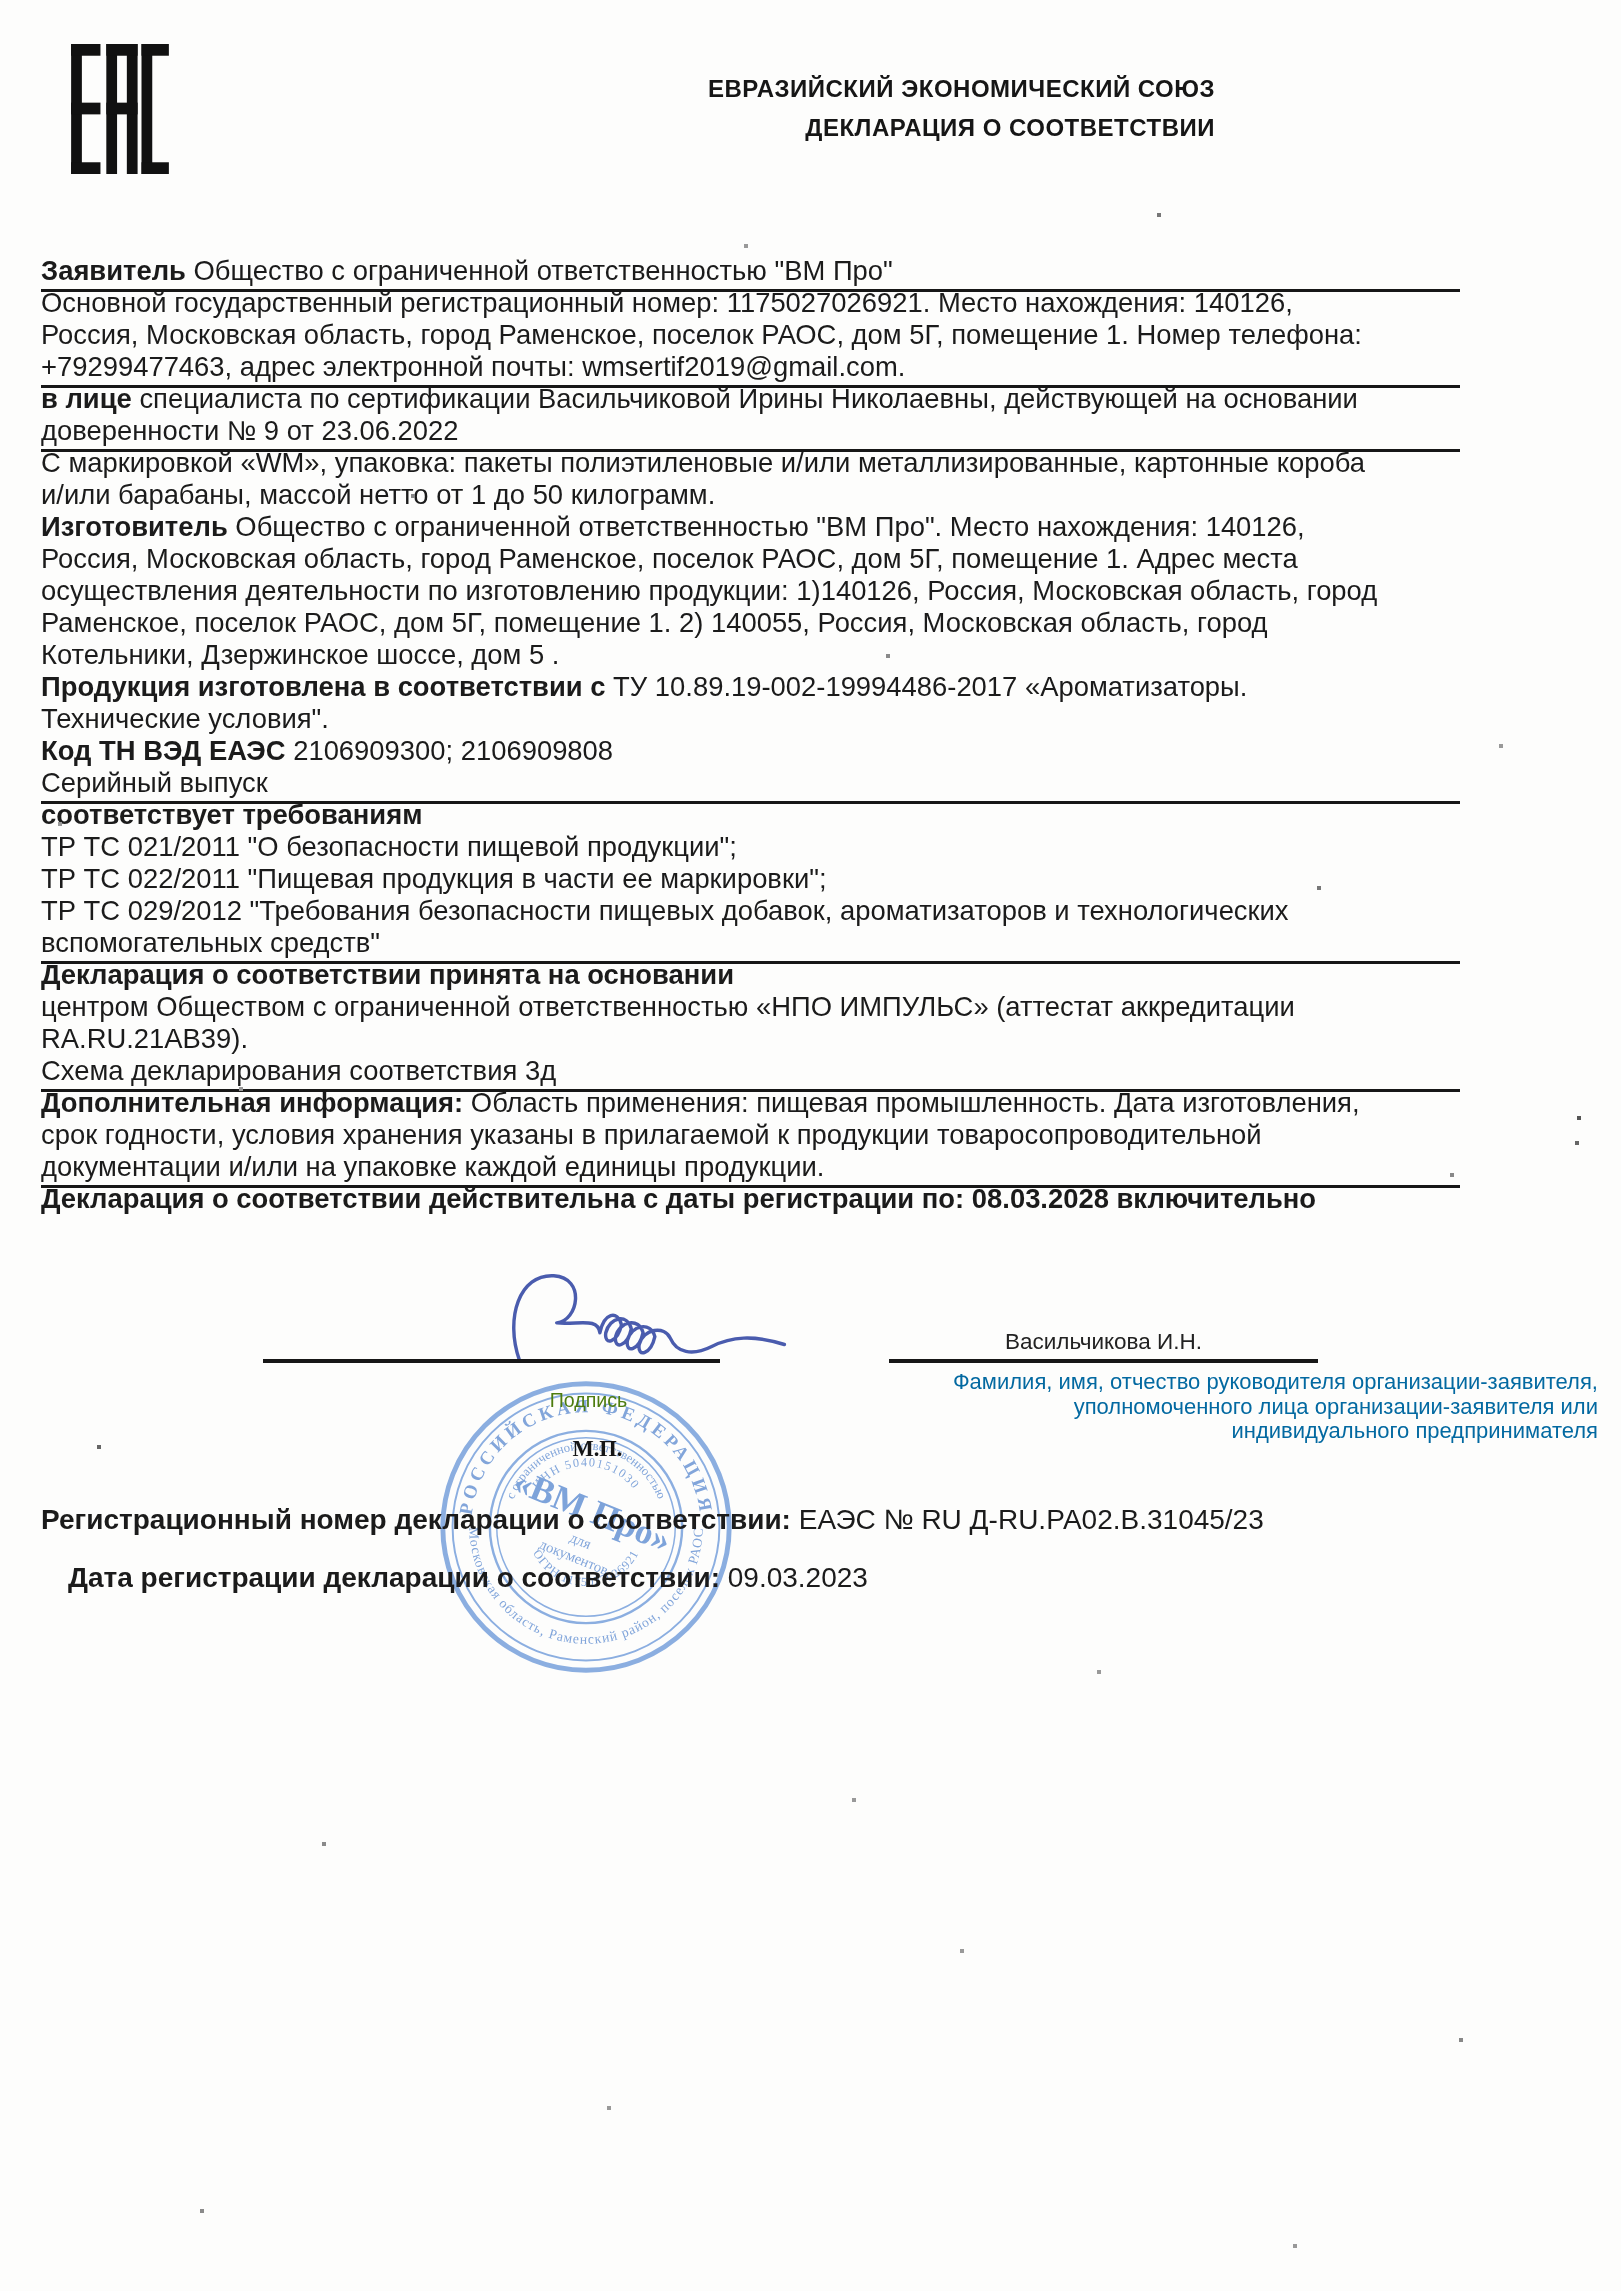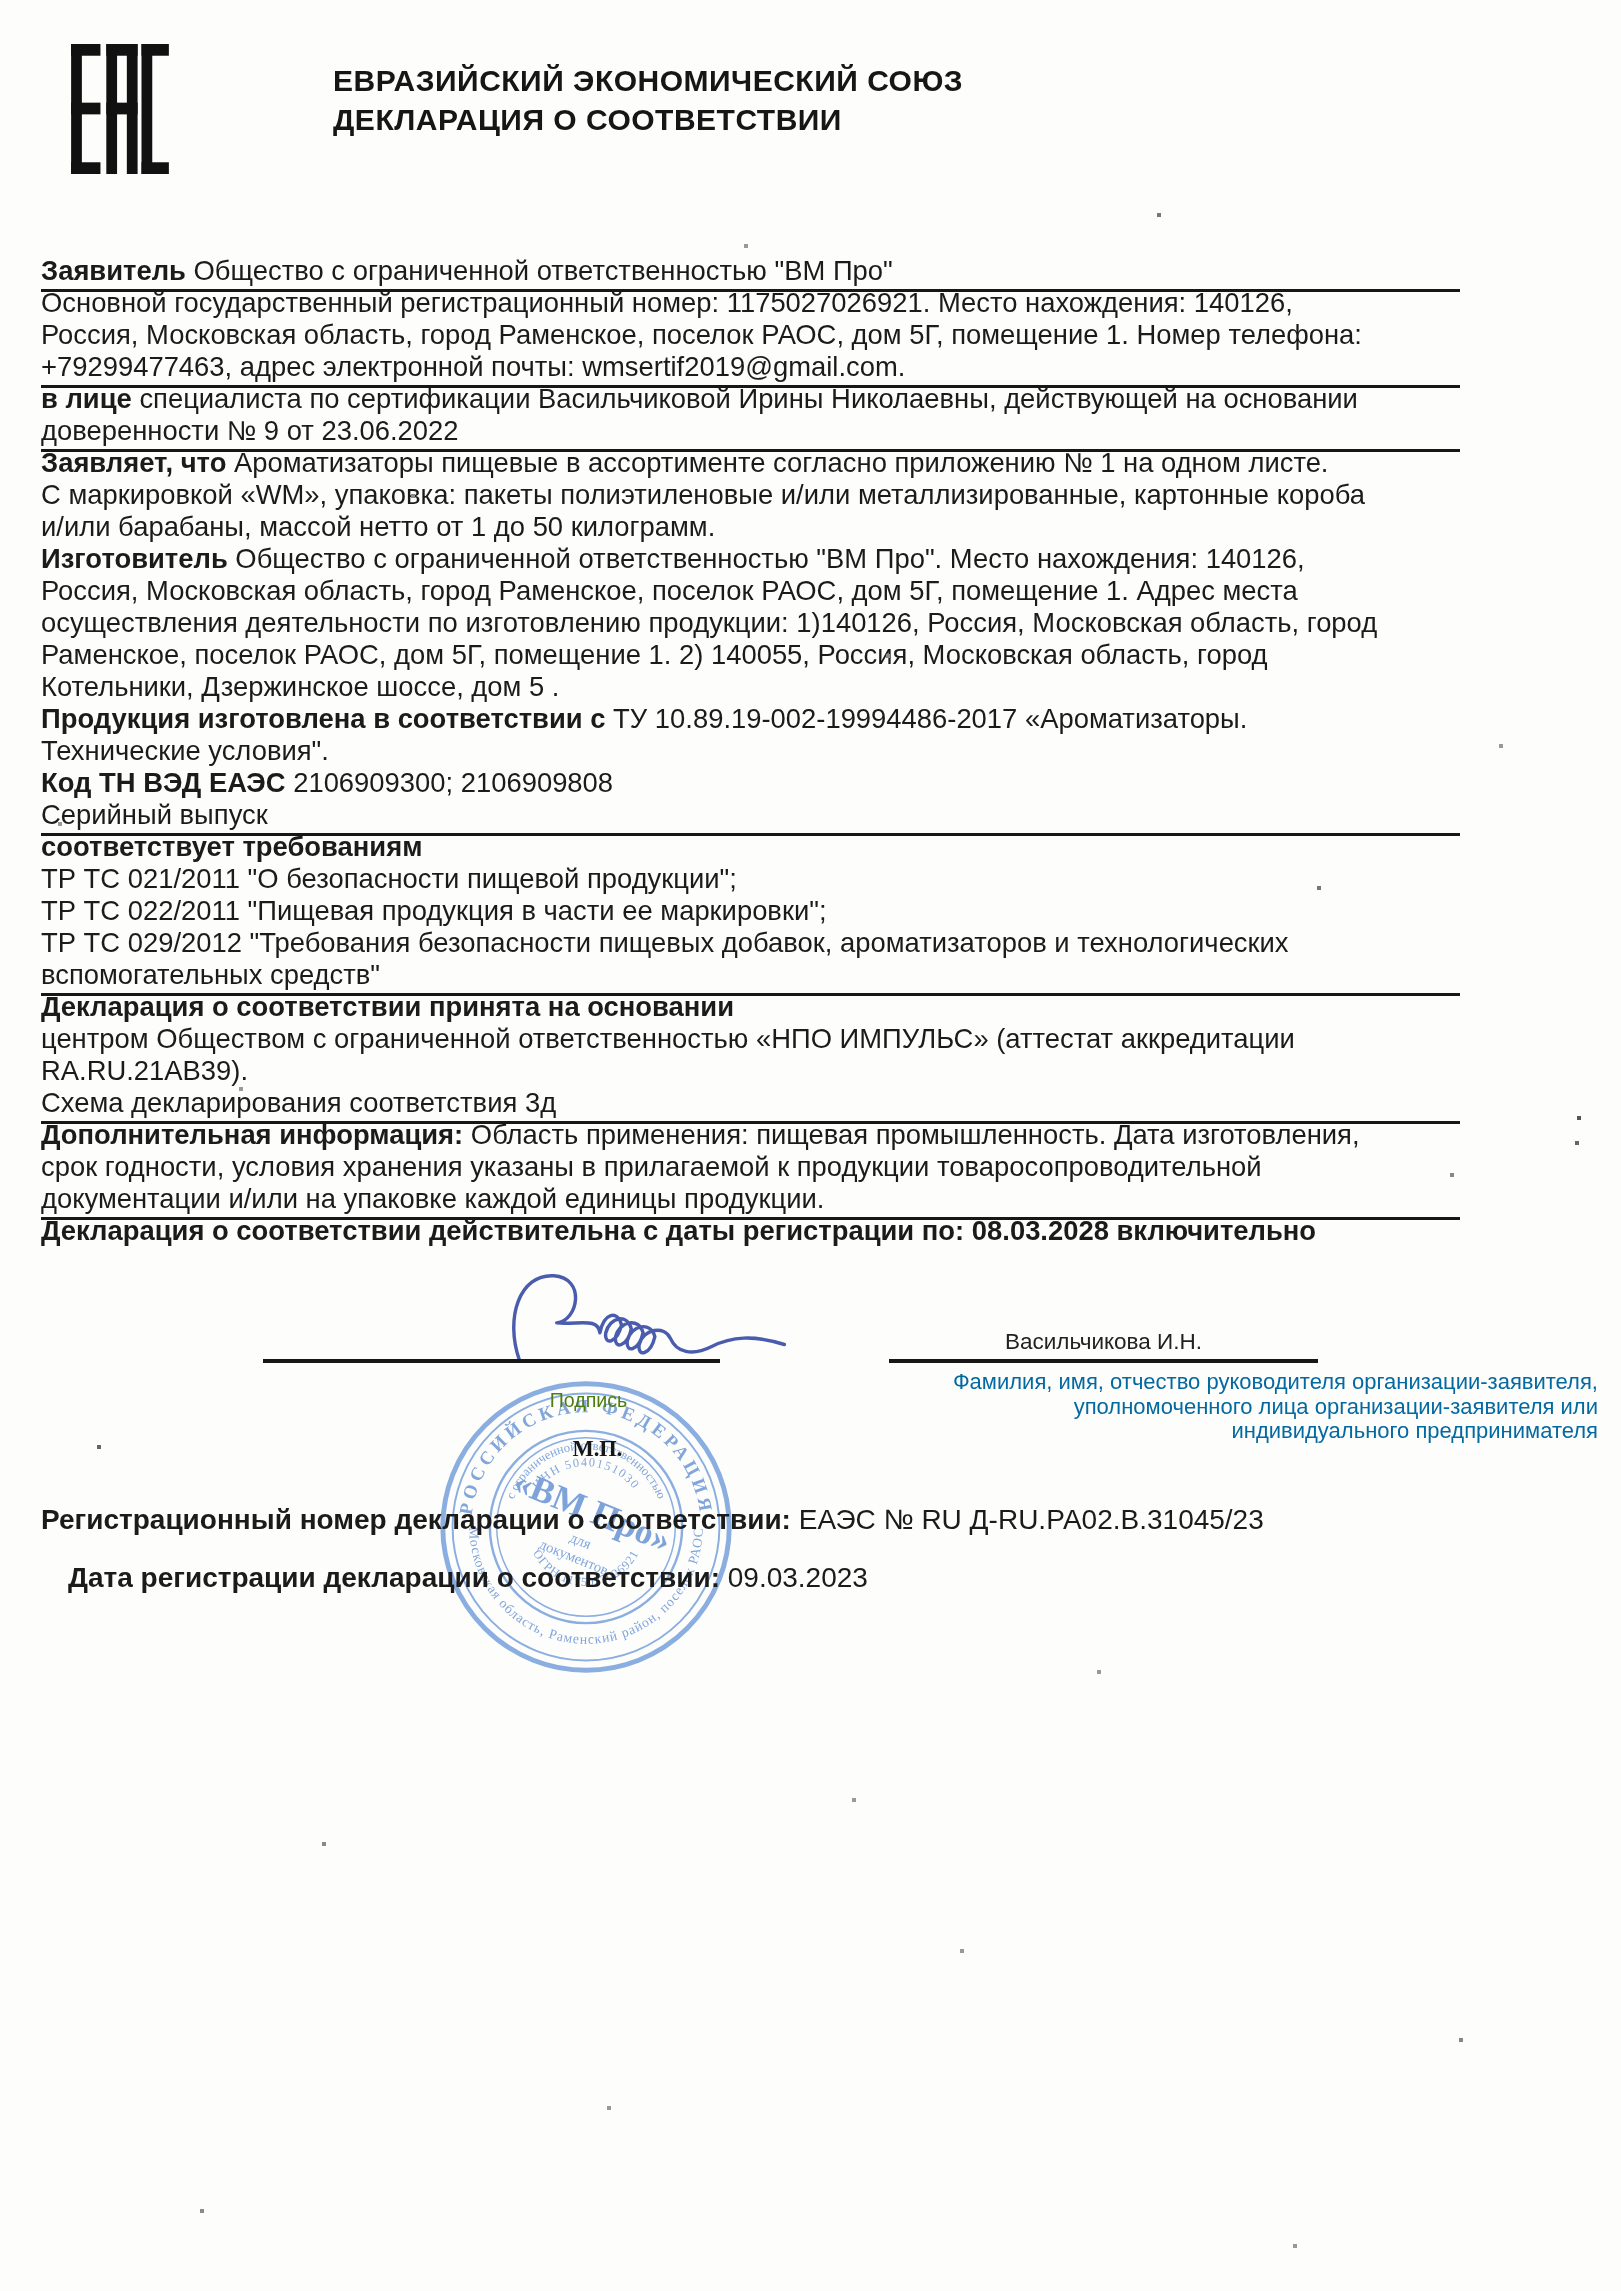--- a/index.html
+++ b/index.html
@@ -8,22 +8,22 @@
     width:1621px;height:2292px;
     margin:0 auto;
     background:#fdfdfc;
     font-family:"Liberation Sans", sans-serif;
     color:#1b1b1b;
     overflow:hidden;
   }
   
   #eac-logo{position:absolute;left:71px;top:44px;width:98px;height:130px;}
   #doc-title{
-    position:absolute;left:333px;top:61px;width:882px;
-    text-align:left;font-weight:700;font-size:30px;line-height:39px;
+    position:absolute;left:333px;top:69px;width:882px;
+    text-align:right;font-weight:700;font-size:24px;line-height:39px;
     color:#161616;letter-spacing:0.5px;
   }
   
   #doc-rows{
     position:absolute;left:41px;top:255px;width:1419px;
     font-size:27.4px;line-height:32px;white-space:nowrap;
   }
   .line{height:32px;overflow:visible;}
   .line .b{font-weight:700;}
   .rule{height:2.9px;background:#171717;margin:2px 0 -4.9px 0;}
@@ -104,21 +104,20 @@
   <div id="doc-rows">
       <div class="line"><span class="b">Заявитель </span><span>Общество с ограниченной ответственностью "ВМ Про"</span></div>
       <div class="rule"></div>
       <div class="line"><span>Основной государственный регистрационный номер: 1175027026921. Место нахождения: 140126,</span></div>
       <div class="line"><span>Россия, Московская область, город Раменское, поселок  РАОС, дом 5Г, помещение 1. Номер телефона:</span></div>
       <div class="line"><span>+79299477463, адрес электронной почты: wmsertif2019@gmail.com.</span></div>
       <div class="rule"></div>
       <div class="line"><span class="b">в лице </span><span>специалиста по сертификации Васильчиковой Ирины Николаевны, действующей на основании</span></div>
       <div class="line"><span>доверенности № 9 от  23.06.2022</span></div>
       <div class="rule"></div>
-      <div class="line"><span class="b">Заявляет, что </span><span>Ароматизаторы пищевые в ассортименте согласно приложению № 1 на одном листе.</span></div>
       <div class="line"><span>С маркировкой «WM», упаковка: пакеты полиэтиленовые и/или металлизированные, картонные короба</span></div>
       <div class="line"><span>и/или барабаны, массой нетто от 1 до 50 килограмм.</span></div>
       <div class="line"><span class="b">Изготовитель </span><span>Общество с ограниченной ответственностью "ВМ Про". Место нахождения: 140126,</span></div>
       <div class="line"><span>Россия, Московская область, город Раменское, поселок  РАОС, дом 5Г, помещение 1. Адрес места</span></div>
       <div class="line"><span>осуществления деятельности по изготовлению продукции: 1)140126, Россия, Московская область, город</span></div>
       <div class="line"><span>Раменское, поселок РАОС, дом 5Г, помещение 1. 2) 140055, Россия, Московская область, город</span></div>
       <div class="line"><span>Котельники, Дзержинское шоссе, дом 5 .</span></div>
       <div class="line"><span class="b">Продукция изготовлена в соответствии с </span><span>ТУ 10.89.19-002-19994486-2017 «Ароматизаторы.</span></div>
       <div class="line"><span>Технические условия".</span></div>
       <div class="line"><span class="b">Код ТН ВЭД ЕАЭС </span><span>2106909300; 2106909808</span></div>

